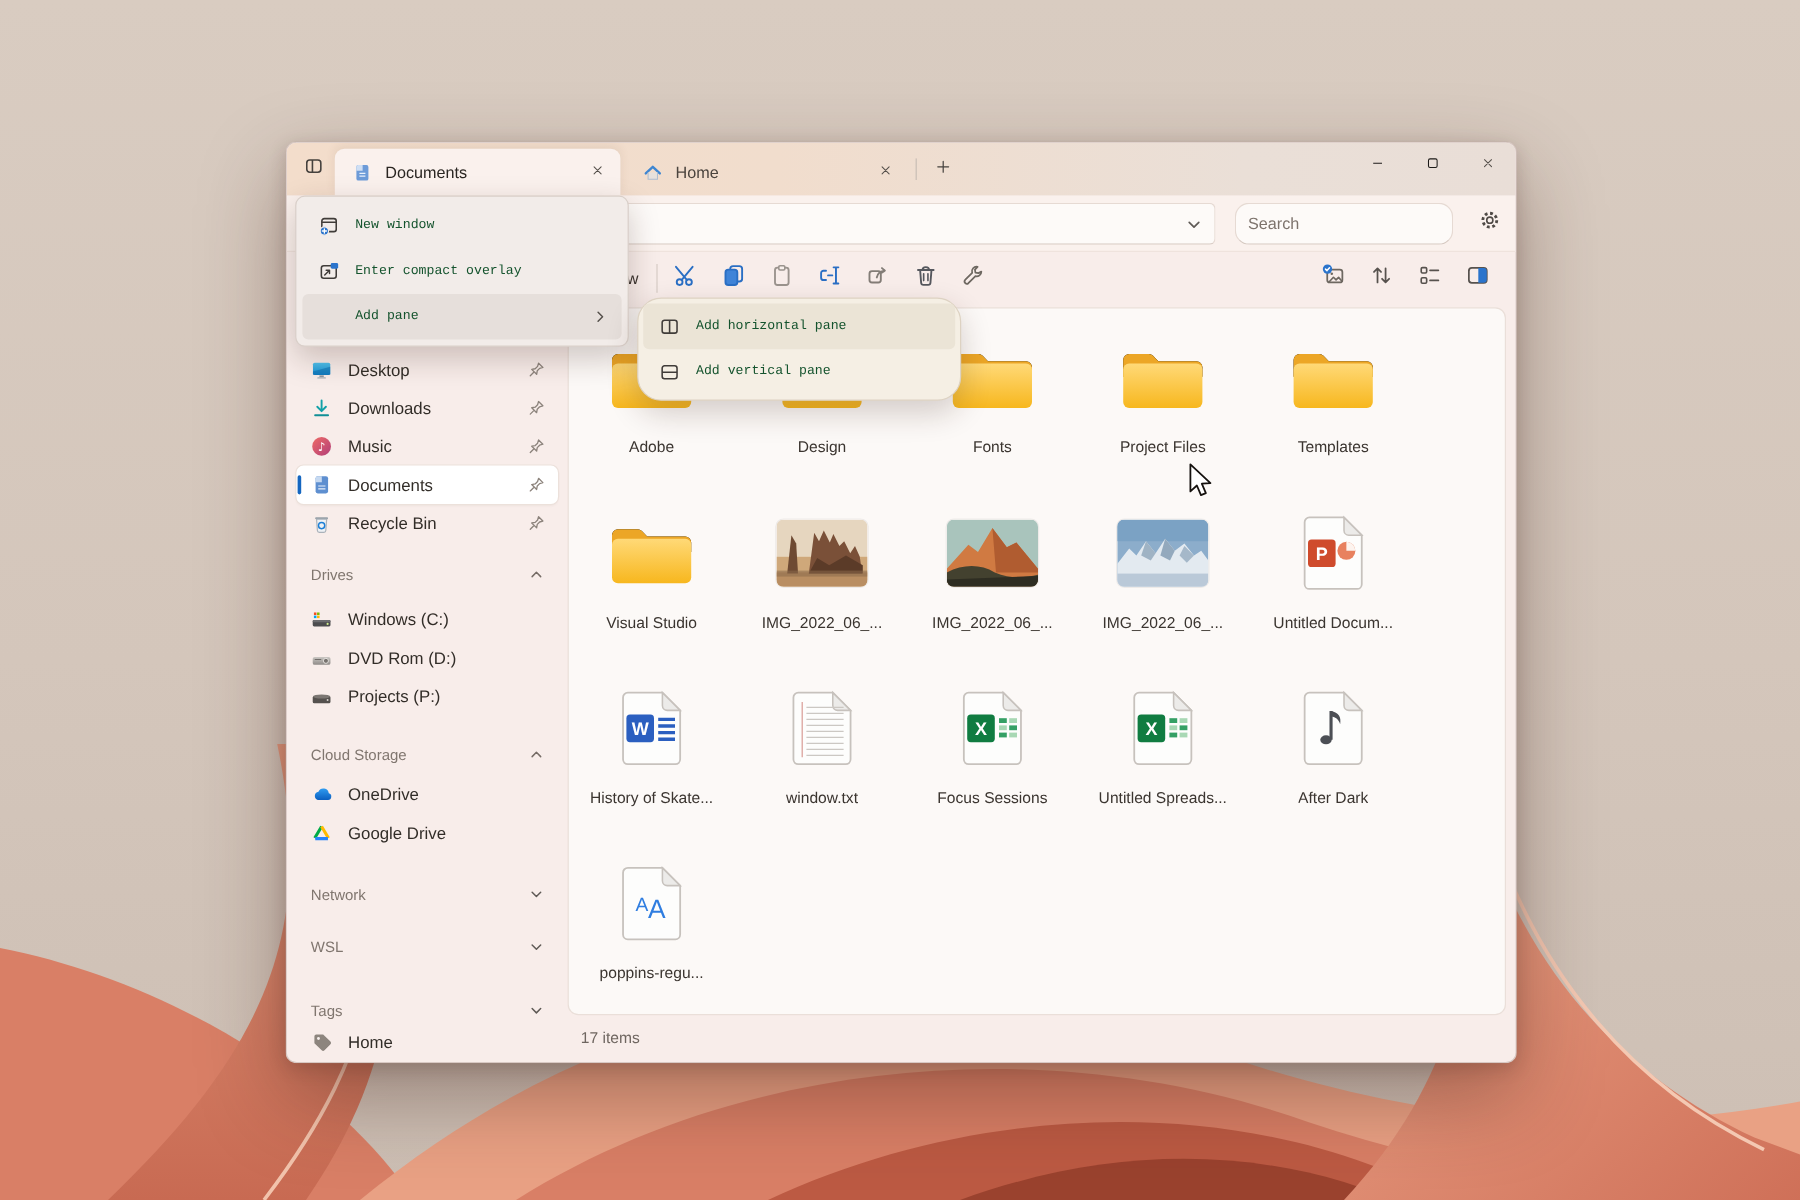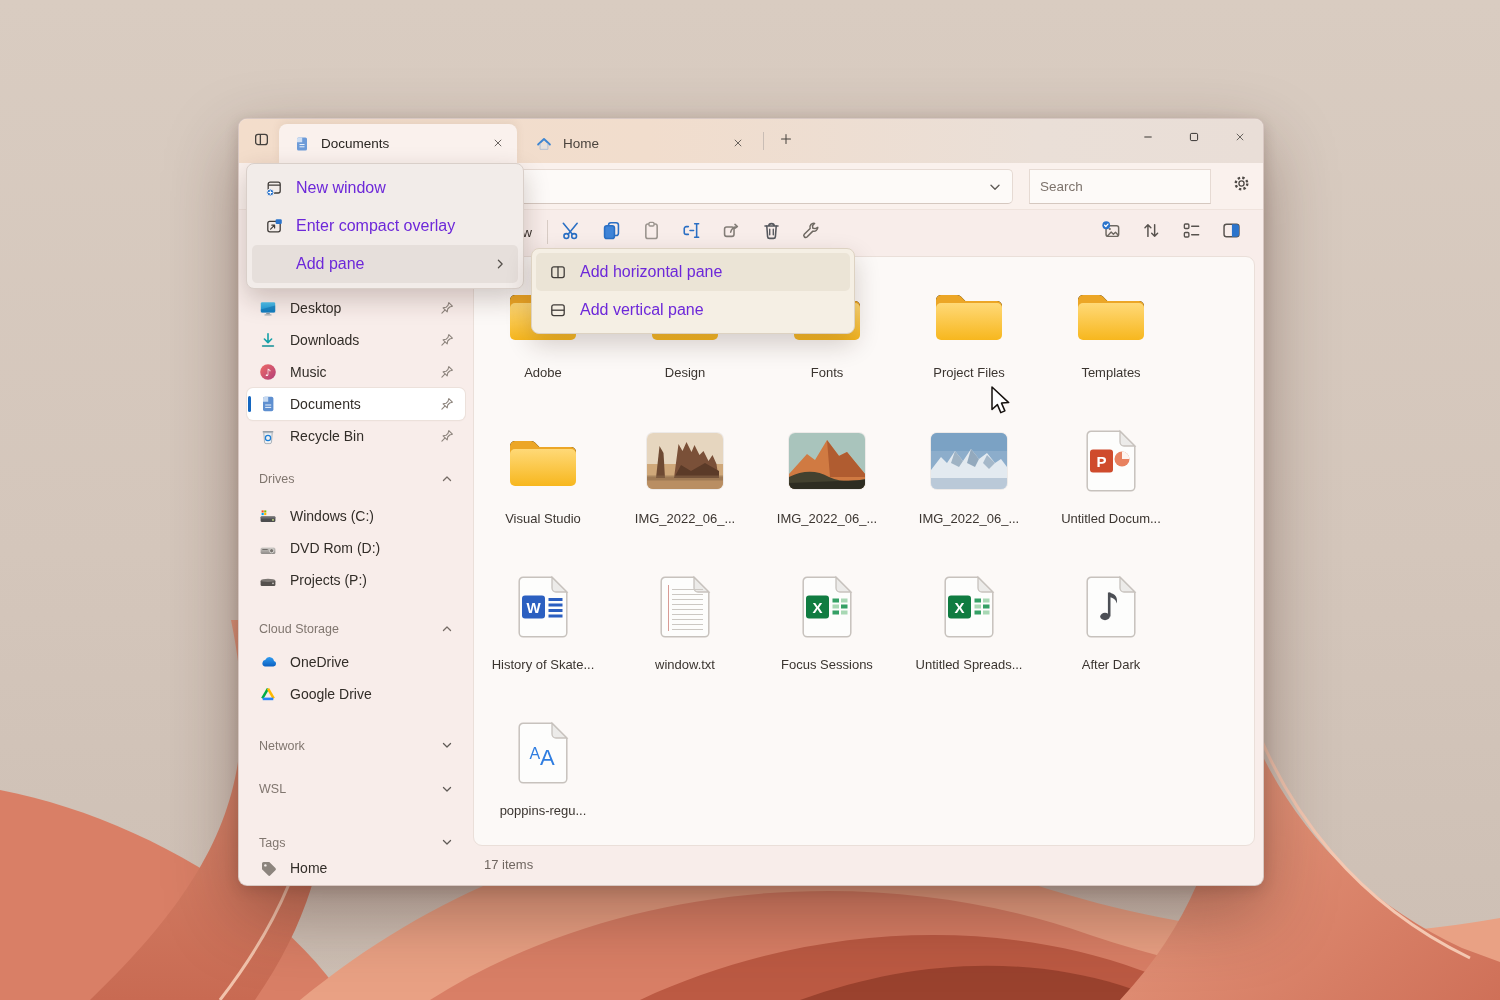--- a/index.html
+++ b/index.html
@@ -27,21 +27,21 @@
   .newtab{position:absolute;left:534px;top:9px;width:26px;height:26px;border-radius:5px;display:flex;align-items:center;justify-content:center;}
   .newtab svg{width:14px;height:14px;}
   .wctl{position:absolute;top:0;height:38px;width:46px;display:flex;align-items:center;justify-content:center;}
   .wctl svg{width:12px;height:12px;}
   .wctl.min{left:886px;}.wctl.max{left:932px;}.wctl.cls{left:978px;}
   
   .navrow{position:absolute;left:0;top:44px;width:100%;height:46px;background:#faf1ed;border-bottom:1px solid #efe3dd;}
   .addr{position:absolute;left:246px;top:6px;width:526px;height:33px;background:#fdfaf8;border:1px solid #e6dad3;border-bottom-color:#d5c8c0;border-radius:5px;display:flex;align-items:center;}
   .addr input{flex:1;border:none;background:transparent;outline:none;font-size:13.5px;color:#3a342f;padding:0 10px;font-family:"Liberation Sans",sans-serif;}
   .addr .chev{width:18px;height:18px;margin-right:8px;}
-  .search{position:absolute;left:790px;top:6px;width:180px;height:33px;background:#fdfaf8;border:1px solid #e6dad3;border-bottom-color:#d5c8c0;border-radius:0;display:flex;align-items:center;}
+  .search{position:absolute;left:790px;top:6px;width:180px;height:33px;background:#fdfaf8;border:1px solid #e6dad3;border-bottom-color:#d5c8c0;border-radius:12px;display:flex;align-items:center;}
   .search input{flex:1;border:none;background:transparent;outline:none;font-size:13.5px;color:#3a342f;padding:0 10px;font-family:"Liberation Sans",sans-serif;}
   .search input::placeholder{color:#7d736c;opacity:1;}
   .search .sico{width:18px;height:18px;margin-right:9px;}
   .gearbtn{position:absolute;left:986px;top:6px;width:33px;height:33px;border-radius:5px;display:flex;align-items:center;justify-content:center;}
   .gearbtn svg{width:19px;height:19px;}
   
   .toolbar{position:absolute;left:0;top:90px;width:100%;height:46px;}
   .newbtn{position:absolute;left:232px;top:5px;height:36px;display:flex;align-items:center;border-radius:5px;padding:0 10px;}
   .newbtn .nico{width:16px;height:16px;margin-right:8px;}
   .newbtn .nlabel{font-size:13.5px;color:#3a342f;}
@@ -73,24 +73,24 @@
   .shead .hlabel{font-size:12.5px;color:#80766f;}
   .shead .hchev{position:absolute;right:10px;width:16px;height:16px;}
   .shead .hchev svg{width:16px;height:16px;}
   
   .menu{position:absolute;left:7px;top:44px;width:278px;border-radius:8px;background:#f2ece9;
     border:1px solid #d9cfc9;box-shadow:0 10px 26px rgba(50,25,15,.22);padding:5px;box-sizing:border-box;z-index:30;}
   .mitem{position:relative;height:38px;border-radius:5px;display:flex;align-items:center;}
   .mitem.hovered{background:#e6dfdb;}
   .mitem .m-ic{width:18px;height:18px;margin-left:13px;flex:0 0 18px;}
   .m-ic svg{width:18px;height:18px;display:block;}
-  .mitem .mlabel{margin-left:13px;font-size:16px;color:#6d28d9;white-space:nowrap;}
+  .mitem .mlabel{margin-left:13px;font-size:11px;color:#14532d;white-space:nowrap;font-family:Liberation Mono, monospace;}
   .mitem .mchev{position:absolute;right:10px;width:16px;height:16px;}
   .mitem .mchev svg{width:16px;height:16px;}
-  .submenu{position:absolute;left:292px;top:129px;width:324px;border-radius:8px;background:#f5efe4;
+  .submenu{position:absolute;left:292px;top:129px;width:270px;border-radius:20px;background:#f5efe4;
     border:1px solid #ddd2c2;box-shadow:0 10px 26px rgba(50,25,15,.2);padding:4px;box-sizing:border-box;z-index:31;}
   .submenu .mitem.hovered{background:#ebe4d6;}
   .cursor{position:absolute;left:750px;top:266px;z-index:40;}
 </style>
 </head>
 <body>
 
 <div class="stage">
 
   <svg class="wall" viewBox="0 0 1500 1000" aria-hidden="true">

